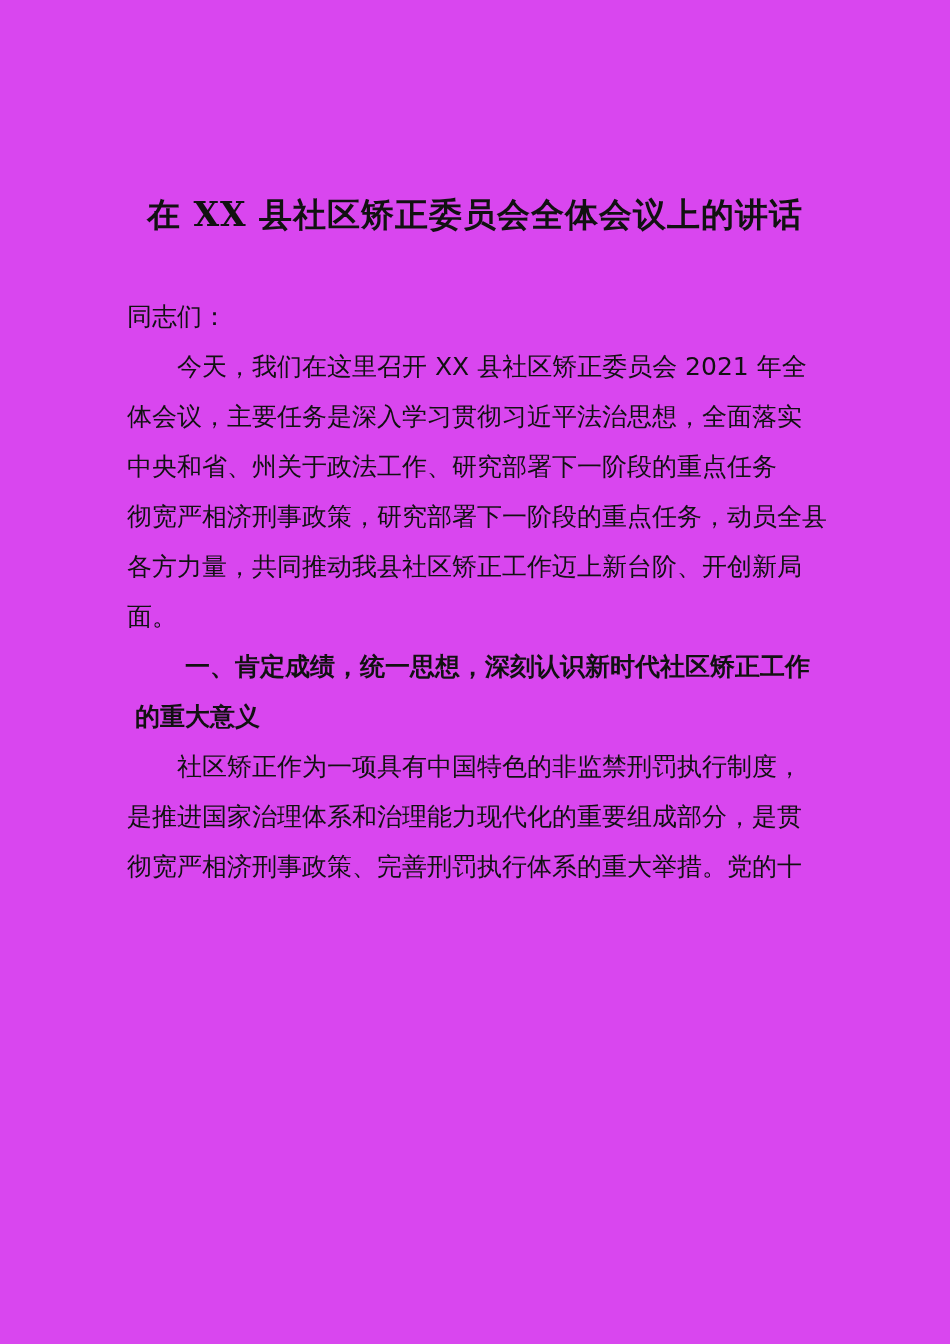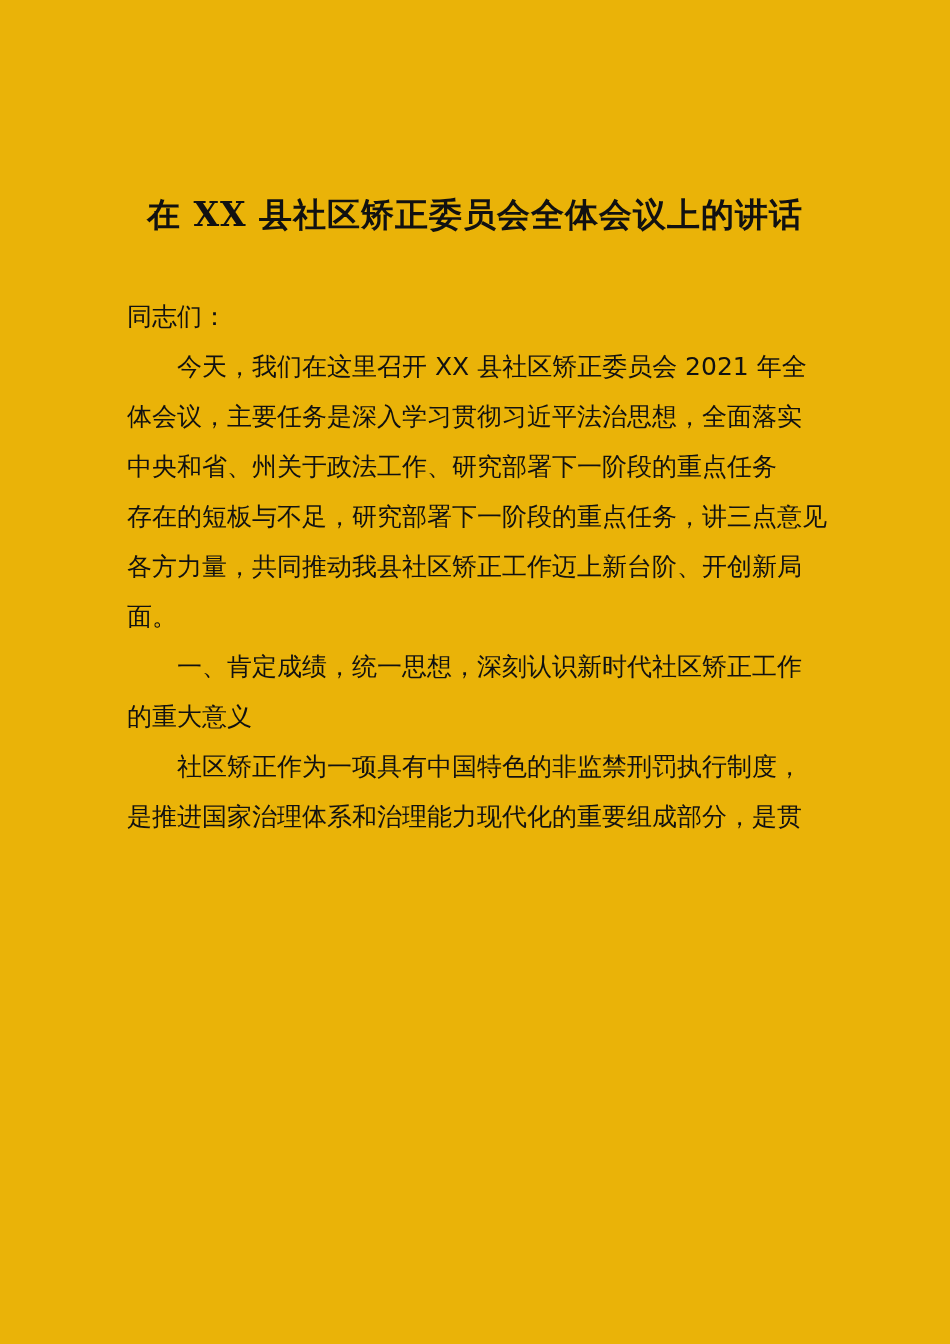--- a/index.html
+++ b/index.html
@@ -1,53 +1,54 @@
 <!DOCTYPE html>
 <html><head>
 <meta charset="utf-8">
 <style>
   html, body { margin: 0; padding: 0; background: #ffffff; }
   body { width: 950px; height: 1344px; position: relative; overflow: hidden; }
-  .page { position: absolute; left: 0; top: 0; width: 950px; height: 1344px; background: #eab308; }
+  .page { position: absolute; left: 0; top: 0; width: 950px; height: 1344px; background: #d946ef; }
   .title {
     position: absolute; left: 0; top: 190px; width: 950px; text-align: center;
     font-family: "DejaVu Serif", "Liberation Serif", serif;
     font-size: 33px; font-weight: bold; color: #111; letter-spacing: 1px; line-height: 50px;
   }
   .body {
     position: absolute; left: 127px; top: 292px; width: 700px;
     font-family: "DejaVu Sans", "Liberation Sans", sans-serif;
     font-size: 25px; color: #111; line-height: 50px;
   }
   .line { display: block; height: 50px; white-space: nowrap; }
   .indent { padding-left: 50px; }
-  .bold { font-weight: normal; }
+  .bold { font-weight: bold; margin-left: 8px; }
 </style>
 </head>
 <body>
 
 <div class="page">
   <div class="title">在 XX 县社区矫正委员会全体会议上的讲话</div>
 
   <div class="body">
     <span class="line">同志们：</span>
 
     <div>
       <span class="line indent">今天，我们在这里召开 XX 县社区矫正委员会 2021 年全</span>
       <span class="line">体会议，主要任务是深入学习贯彻习近平法治思想，全面落实</span>
       <span class="line">中央和省、州关于政法工作、研究部署下一阶段的重点任务</span>
-      <span class="line">存在的短板与不足，研究部署下一阶段的重点任务，讲三点意见</span>
+      <span class="line">彻宽严相济刑事政策，研究部署下一阶段的重点任务，动员全县</span>
       <span class="line">各方力量，共同推动我县社区矫正工作迈上新台阶、开创新局</span>
       <span class="line">面。</span>
     </div>
 
 
     <div>
       <span class="line indent bold">一、肯定成绩，统一思想，深刻认识新时代社区矫正工作</span>
       <span class="line bold">的重大意义</span>
     </div>
 
     <div>
       <span class="line indent">社区矫正作为一项具有中国特色的非监禁刑罚执行制度，</span>
       <span class="line">是推进国家治理体系和治理能力现代化的重要组成部分，是贯</span>
+      <span class="line">彻宽严相济刑事政策、完善刑罚执行体系的重大举措。党的十</span>
     </div>
   </div>
 </div>
 
 </body></html>

